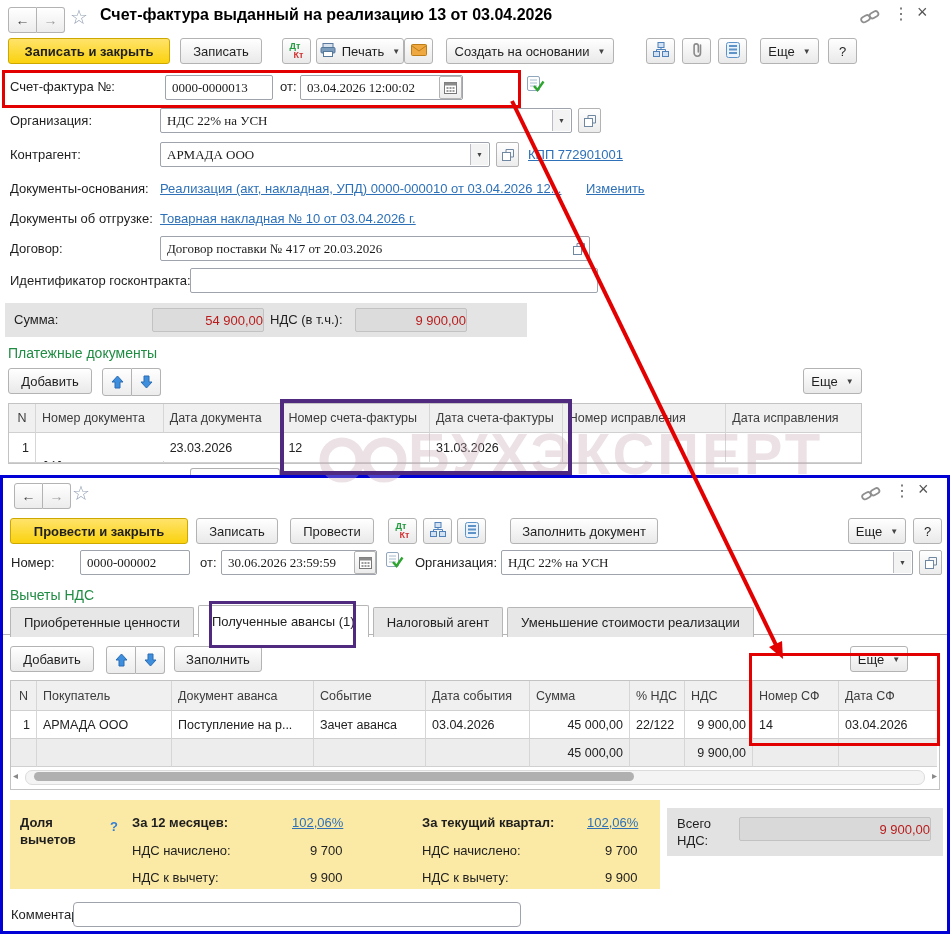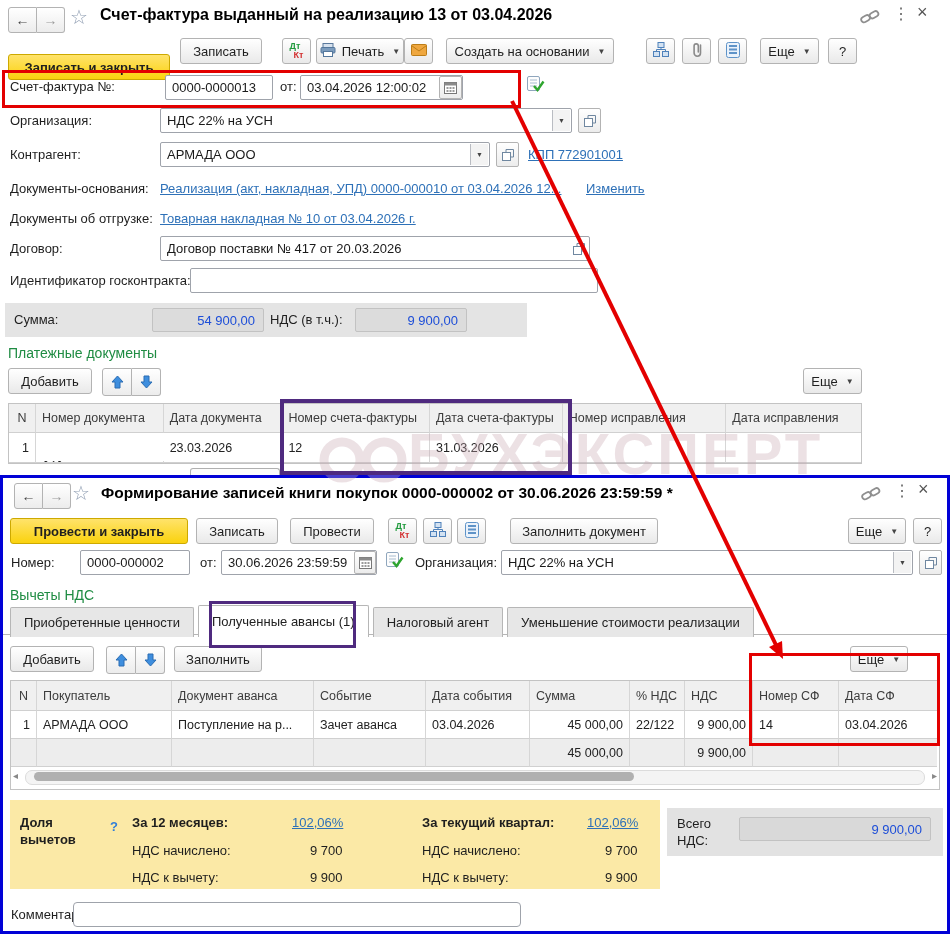--- a/index.html
+++ b/index.html
@@ -10,21 +10,21 @@
   .lbl{font-size:13px;color:#1e1e1e;white-space:nowrap;}
   .title{font-size:16px;font-weight:bold;color:#000;white-space:nowrap;}
   .btn{display:flex;align-items:center;justify-content:center;gap:6px;height:26px;
        background:linear-gradient(#ffffff,#e9e9e9);border:1px solid #b3b3b3;border-radius:3px;
        font-size:13px;color:#1f1f1f;white-space:nowrap;}
   .btn.yellow{background:linear-gradient(#ffe36b,#fad20e);border-color:#cda900;font-weight:bold;}
   .btn .caret{font-size:8px;color:#444;margin-left:2px;}
   .navbtn{display:flex;align-items:center;justify-content:center;width:27px;height:24px;
        background:linear-gradient(#fff,#ececec);border:1px solid #b3b3b3;font-size:14px;}
   .inp{background:#fff;border:1px solid #9fa3ab;border-radius:2px;font-size:13px;color:#1a1a1a;
-       display:flex;align-items:center;padding:0 6px;height:25px;white-space:nowrap;overflow:hidden;}
+       display:flex;align-items:center;padding:0 6px;height:25px;white-space:nowrap;overflow:hidden;font-family:Liberation Serif, serif;}
   .combo-btn{position:absolute;right:1px;top:1px;bottom:1px;width:17px;background:#f3f3f3;
        border-left:1px solid #b9bcc2;display:flex;align-items:center;justify-content:center;
        font-size:7px;color:#444;}
   .sq-btn{display:flex;align-items:center;justify-content:center;background:linear-gradient(#fff,#ececec);
        border:1px solid #b3b3b3;border-radius:2px;height:25px;}
   .link{font-size:13px;color:#2e71b8;text-decoration:underline;white-space:nowrap;}
   .green-h{font-size:14px;color:#1f8c43;white-space:nowrap;}
   .grid{display:flex;flex-direction:column;border:1px solid #c3c3c3;background:#fff;}
   .trow{display:flex;}
   .tcell{display:flex;align-items:center;padding:0 6px;border-right:1px solid #d6d6d6;
@@ -32,21 +32,21 @@
        overflow:hidden;white-space:nowrap;}
   .thead .tcell{background:#f0f0f0;color:#3c3c3c;}
   .totrow .tcell{background:#ededed;}
   .num{justify-content:flex-end;}
   .ctr{justify-content:center;}
   .tab{display:inline-flex;align-items:center;height:29px;padding:0 13px;margin-right:4px;
        border:1px solid #b6b6b6;border-bottom:none;background:#e7e7e7;font-size:13px;color:#222;
        border-radius:2px 2px 0 0;white-space:nowrap;}
   .tab.active{background:#fff;position:relative;z-index:2;height:31px;}
   .gray-inset{background:#dcdcdc;border:1px solid #c2c2c2;border-radius:2px;display:flex;
-       align-items:center;justify-content:flex-end;padding:0 8px;font-size:13px;color:#1d4ed8;height:24px;}
+       align-items:center;justify-content:flex-end;padding:0 0;font-size:13px;color:#b91c1c;height:24px;}
   .annot{position:absolute;pointer-events:none;z-index:30;}
   #watermark{position:absolute;z-index:15;pointer-events:none;color:#caaab4;opacity:.35;
        font-size:58px;font-weight:bold;letter-spacing:3px;white-space:nowrap;}
   .wm-logo{opacity:.35;}
   .dtkt{display:flex;flex-direction:column;line-height:9px;font-size:9px;font-weight:bold;}
   .dtkt .dt{color:#1f9a3c;}
   .dtkt .kt{color:#d23131;margin-left:4px;}
   .scroll-track{position:absolute;left:14px;right:14px;top:3px;height:13px;background:#f4f4f4;
        border:1px solid #dcdcdc;border-radius:7px;}
   .scroll-thumb{position:absolute;left:8px;top:1px;height:9px;width:600px;background:#b0b0b0;border-radius:5px;}
@@ -72,21 +72,21 @@
       <svg width="20" height="18">
           <g fill="none" stroke="#8f8f8f" stroke-width="1.8">
             <rect x="1" y="8" width="9" height="5.5" rx="2.7" transform="rotate(-30 5.5 10.7)"></rect>
             <rect x="9.5" y="4" width="9" height="5.5" rx="2.7" transform="rotate(-30 14 6.7)"></rect>
           </g>
         </svg>
     </span>
     <span class="abs" style="left:893px;top:4px;font-size:16px;color:#666;">⋮</span>
     <span class="abs" style="left:917px;top:2px;font-size:18px;color:#555;">×</span>
 
-    <div class="abs btn yellow" style="left:8px;top:38px;width:162px;margin-top:16px;">Записать и закрыть</div>
+    <div class="abs btn yellow" style="left:8px;top:38px;width:162px;">Записать и закрыть</div>
     <div class="abs btn" style="left:180px;top:38px;width:82px;">Записать</div>
     <div class="abs btn" style="left:282px;top:38px;width:29px;">
       <span class="dtkt">
           <span class="dt">Дт</span>
           <span class="kt">Кт</span>
         </span>
     </div>
     <div class="abs btn" style="left:316px;top:38px;width:88px;">
       <span><svg width="16" height="14">
             <rect x="3" y="0.5" width="10" height="4" fill="#d7e2ee" stroke="#5b7a9d"></rect>
@@ -267,21 +267,20 @@
 
     <div class="abs" style="left:11px;top:5px;display:flex;">
       <span class="navbtn" style="border-radius:3px 0 0 3px;">
           <span style="color:#444;font-weight:bold;">←</span>
         </span>
       <span class="navbtn" style="border-left:none;border-radius:0 3px 3px 0;">
           <span style="color:#9a9a9a;">→</span>
         </span>
     </div>
     <span class="abs" style="left:69px;top:3px;font-size:20px;color:#93a1b5;">☆</span>
-    <div class="abs title" style="left:98px;top:6px;font-size:15.5px;">Формирование записей книги покупок 0000-000002 от 30.06.2026 23:59:59 *</div>
     <span class="abs" style="left:858px;top:7px;">
       <svg width="20" height="18">
           <g fill="none" stroke="#8f8f8f" stroke-width="1.8">
             <rect x="1" y="8" width="9" height="5.5" rx="2.7" transform="rotate(-30 5.5 10.7)"></rect>
             <rect x="9.5" y="4" width="9" height="5.5" rx="2.7" transform="rotate(-30 14 6.7)"></rect>
           </g>
         </svg>
     </span>
     <span class="abs" style="left:891px;top:3px;font-size:16px;color:#666;">⋮</span>
     <span class="abs" style="left:915px;top:1px;font-size:18px;color:#555;">×</span>

